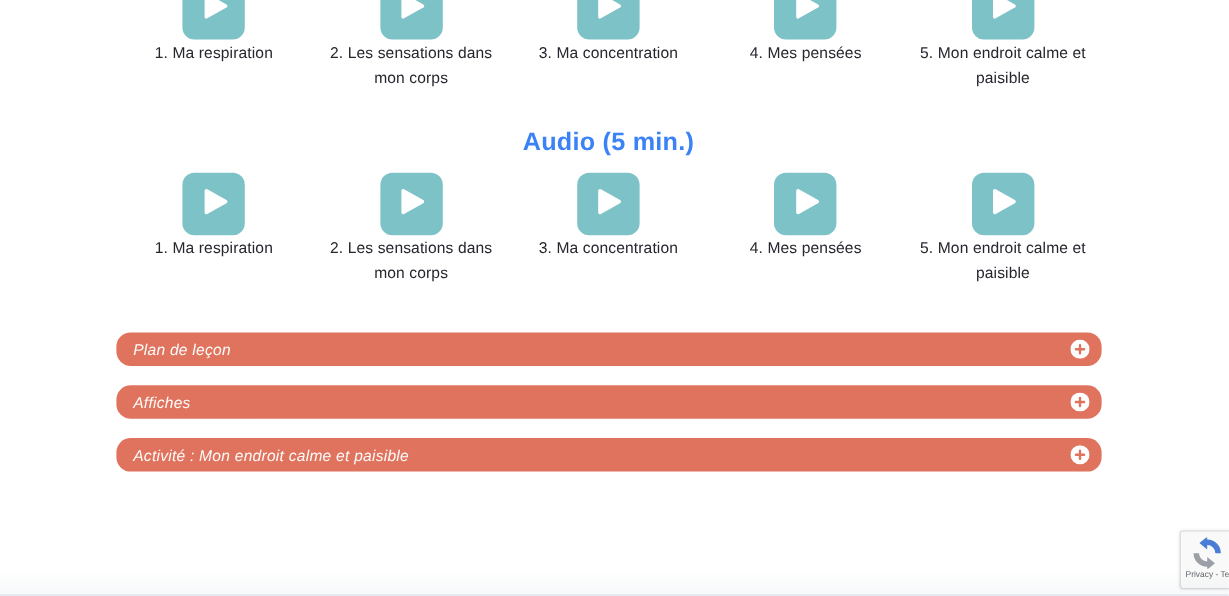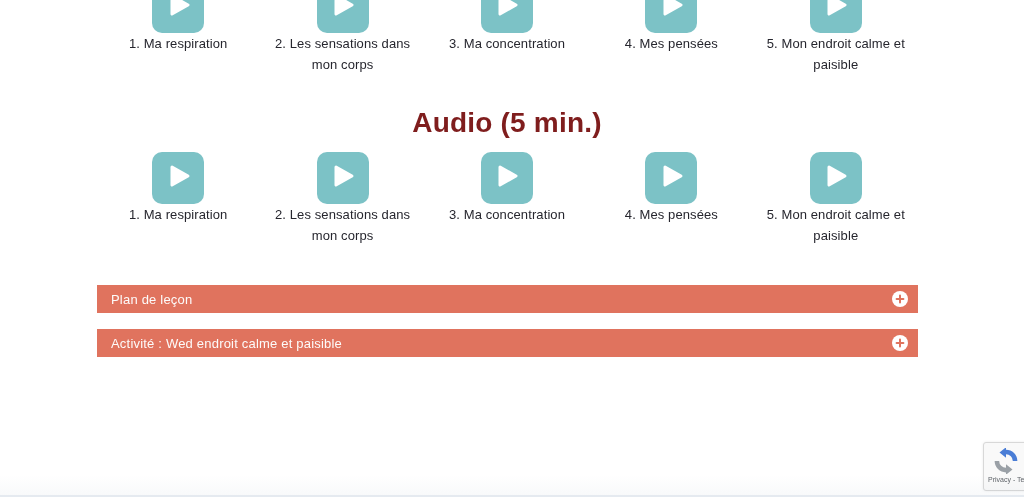--- a/index.html
+++ b/index.html
@@ -39,37 +39,38 @@
     font-size: 13px;
     line-height: 21px;
     text-align: center;
     color: #26262e;
     letter-spacing: 0.1px;
     max-width: 150px;
   }
   .section-heading {
     margin-top: 32px;
     text-align: center;
-    font-size: 28px;
+    font-size: 21px;
     font-weight: bold;
-    color: #7f1d1d;
+    color: #3b82f6;
     letter-spacing: 0.2px;
   }
   .row-bottom { margin-top: 13px; }
   .accordions { margin-top: 39px; width: 821px; margin-left: 1px; }
   .accordion-bar {
     height: 28px;
-    border-radius: 0;
+    border-radius: 12px;
     background: #e0735e;
     display: flex;
     align-items: center;
     justify-content: space-between;
     padding: 0 10px 0 14px;
     margin-bottom: 16px;
     cursor: pointer;
+    font-style: italic;
   }
   .accordion-label {
     color: #fdfbfa;
     font-size: 13px;
     letter-spacing: 0.2px;
   }
   .plus-icon { display: flex; align-items: center; }
   .recaptcha-badge {
     position: absolute;
     left: 983px;
@@ -203,21 +204,30 @@
     <div class="accordion-bar">
       <span class="accordion-label">Plan de leçon</span>
       <span class="plus-icon">
           <svg width="16" height="16" viewBox="0 0 16 16">
             <circle cx="8" cy="8" r="8" fill="#ffffff"></circle>
             <path d="M8 4.6 V11.4 M4.6 8 H11.4" stroke="#e0735e" stroke-width="2" stroke-linecap="round"></path>
           </svg>
         </span>
     </div>
     <div class="accordion-bar">
-      <span class="accordion-label">Activité : Wed endroit calme et paisible</span>
+      <span class="accordion-label">Affiches</span>
+      <span class="plus-icon">
+          <svg width="16" height="16" viewBox="0 0 16 16">
+            <circle cx="8" cy="8" r="8" fill="#ffffff"></circle>
+            <path d="M8 4.6 V11.4 M4.6 8 H11.4" stroke="#e0735e" stroke-width="2" stroke-linecap="round"></path>
+          </svg>
+        </span>
+    </div>
+    <div class="accordion-bar">
+      <span class="accordion-label">Activité : Mon endroit calme et paisible</span>
       <span class="plus-icon">
           <svg width="16" height="16" viewBox="0 0 16 16">
             <circle cx="8" cy="8" r="8" fill="#ffffff"></circle>
             <path d="M8 4.6 V11.4 M4.6 8 H11.4" stroke="#e0735e" stroke-width="2" stroke-linecap="round"></path>
           </svg>
         </span>
     </div>
   </div>
 
 </div>

